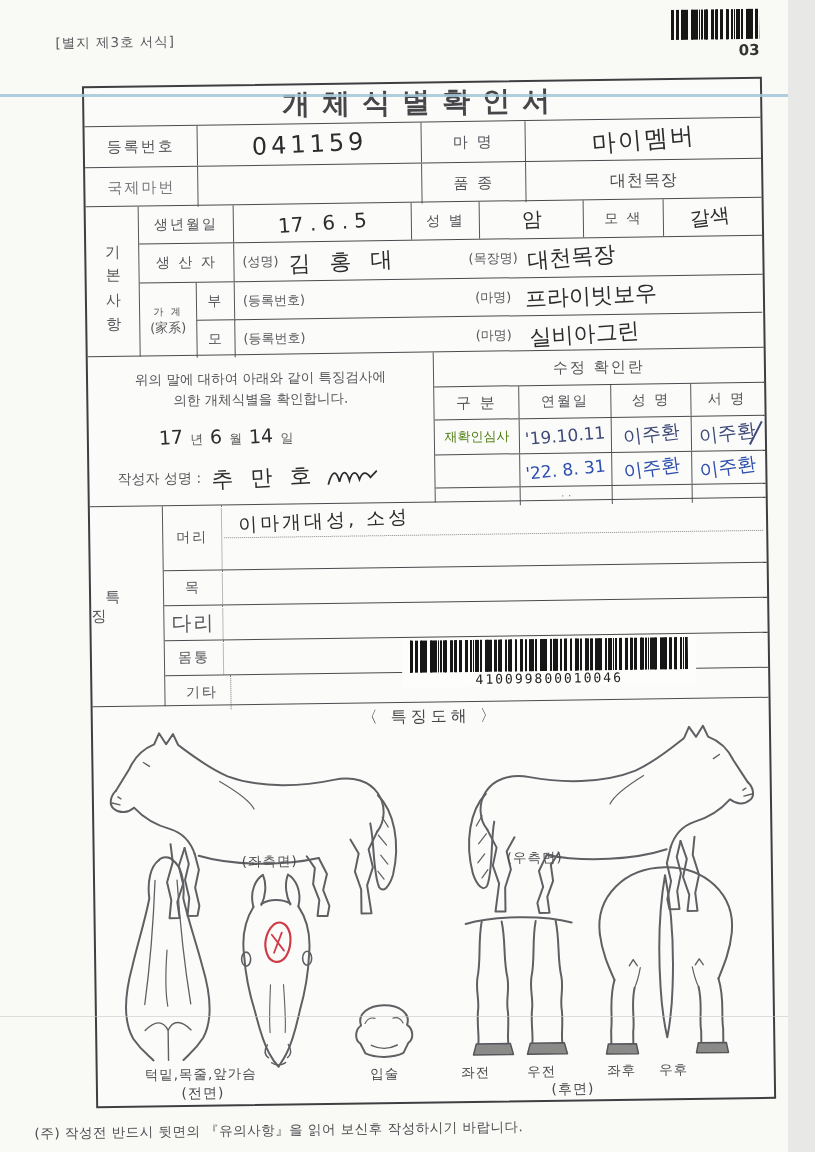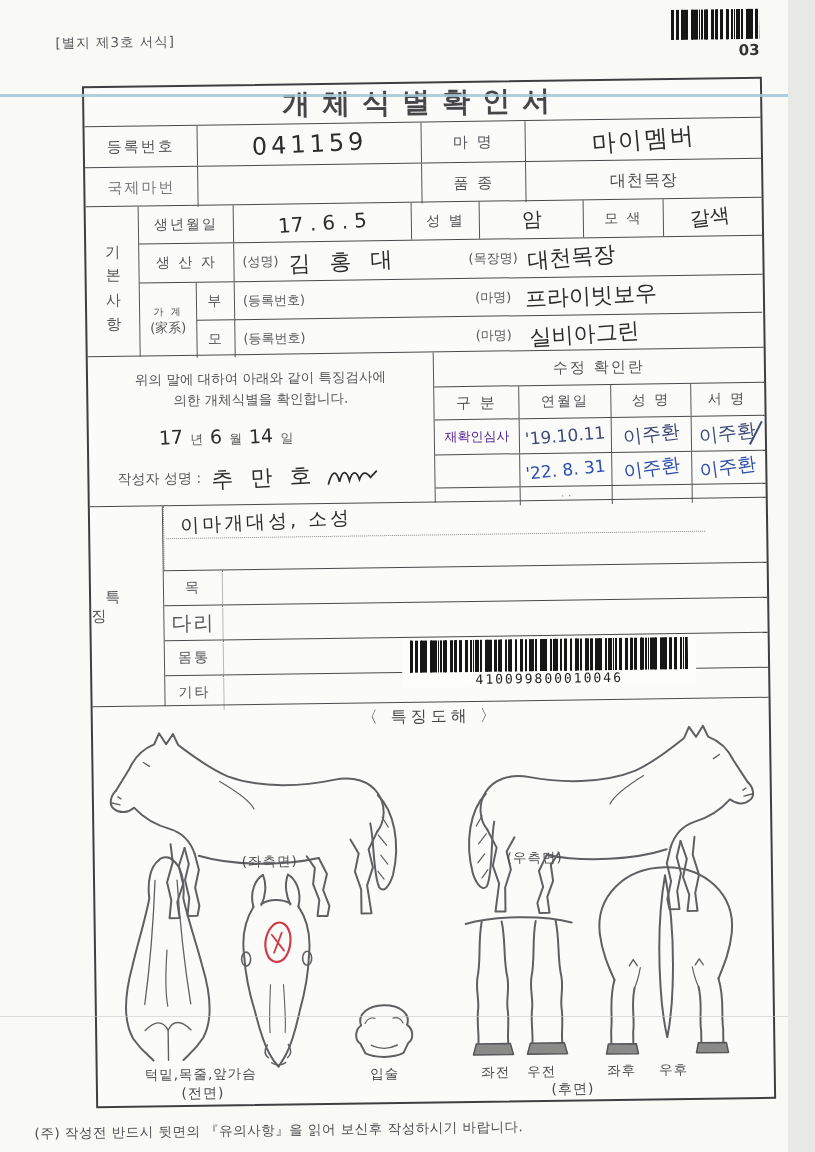--- a/index.html
+++ b/index.html
@@ -192,21 +192,21 @@
                 </div>
            <div class="c bl" style="width:80px;">
                   <span class="lab" style="font-size:14px;">성  명</span>
                 </div>
            <div class="c bl" style="width:72px;">
                   <span class="lab" style="font-size:14px;">서  명</span>
                 </div>
          </div>
          <div class="r bt" style="height:34px;">
            <div class="c" style="width:84px;">
-                  <span style="font-size:13px;color:#4c1d95;">재확인심사</span>
+                  <span style="font-size:13px;color:#4d7c0f;">재확인심사</span>
                 </div>
            <div class="c bl" style="width:92px;">
                   <span class="hw hw-navy" style="font-size:17px;transform:rotate(-4deg);">'19.10.11</span>
                 </div>
            <div class="c bl" style="width:80px;">
                   <span class="hw hw-navy" style="font-size:19px;transform:rotate(-6deg);">이주환</span>
                 </div>
            <div class="c bl" style="width:72px;">
                   <span class="hw hw-navy" style="font-size:19px;transform:rotate(-6deg);">이주환</span>
                   <span class="flourish"></span>
@@ -244,20 +244,23 @@
      </div>
    </div>
 
    <div class="sec bt" style="top:418px;height:200px;">
      <div class="r">
        <div class="c" style="width:72px;">
               <span class="lab" style="font-size:15px;letter-spacing:14px;text-indent:14px;">특    징</span>
             </div>
        <div class="bl" style="width:602.6px;position:relative;">
          <div class="r" style="height:64px;">
+           <div class="c" style="width:58px;">
+                  <span class="lab" style="font-size:14px;">머리</span>
+                </div>
            <div class="dotv" style="width:543px;position:relative;">
              <span class="hw" style="position:absolute;left:16px;top:4px;font-size:19px;letter-spacing:3px;">이마개대성,  소성</span>
              <span class="dotline" style="top:32px;"></span>
            </div>
          </div>
          <div class="r bt" style="height:34px;">
            <div class="c" style="width:58px;">
                   <span class="lab" style="font-size:14px;">목</span>
                 </div>
            <div class="dotv" style="width:543px;"><span></span></div>
@@ -268,21 +271,21 @@
                 </div>
            <div class="dotv" style="width:543px;"><span></span></div>
          </div>
          <div class="r bt" style="height:34px;">
            <div class="c" style="width:58px;">
                   <span class="lab" style="font-size:14px;">몸통</span>
                 </div>
            <div class="dotv" style="width:543px;"><span></span></div>
          </div>
          <div class="r bt" style="height:34px;">
-           <div class="c" style="width:58px;">
+           <div class="c" style="width:58px;margin-left:8px;">
                   <span class="lab" style="font-size:14px;">기타</span>
                 </div>
            <div class="dotv" style="width:543px;"><span></span></div>
          </div>
        </div>
      </div>
      <div class="abs" style="left:310px;top:136px;width:286px;background:#fdfdfb;padding:2px 4px 0 4px;z-index:3;">
        <div class="barcode" style="width:278px;height:32px;margin:0 auto;"></div>
        <div style="text-align:center;font-family:'DejaVu Sans Mono',monospace;font-size:13px;letter-spacing:2px;color:#222;">410099800010046</div>
      </div>
@@ -377,21 +380,21 @@
            <path d="M38,10 C42,30 39,48 43,66 C45,80 41,88 43,100 C44,114 42,124 43,132"></path>
            <path d="M11,132 L45,132 L48,143 L8,143 Z" fill="#8a8a88" stroke="#55555a" stroke-width="1.5"></path>
          </g>
          <g transform="translate(54,0)">
            <path d="M18,10 C14,30 17,48 13,66 C11,80 15,88 13,100 C12,114 14,124 13,132"></path>
            <path d="M38,10 C42,30 39,48 43,66 C45,80 41,88 43,100 C44,114 42,124 43,132"></path>
            <path d="M11,132 L45,132 L48,143 L8,143 Z" fill="#8a8a88" stroke="#55555a" stroke-width="1.5"></path>
          </g>
        </g>
      </svg>
-     <div class="dlab" style="left:380px;top:362px;width:36px;">좌전</div>
+     <div class="dlab" style="left:360px;top:362px;width:36px;">좌전</div>
      <div class="dlab" style="left:426px;top:362px;width:36px;">우전</div>
 
      <svg class="diagram" style="left:478px;top:148px;" width="185" height="215" viewBox="0 0 185 215">
        <g stroke="#606064" stroke-width="2" fill="none" stroke-linecap="round" stroke-linejoin="round">
          <path d="M26,86 C22,48 52,20 92,20 C132,20 162,48 158,86 C156,104 150,118 144,132"></path>
          <path d="M26,86 C28,104 34,118 40,132"></path>
          <path d="M40,132 C34,152 38,168 36,182 L36,196"></path>
          <path d="M60,140 C56,158 60,172 58,184 L58,196"></path>
          <path d="M33,196 L61,196 L63,206 L31,206 Z" fill="#8a8a88" stroke="#55555a" stroke-width="1.5"></path>
          <path d="M144,132 C150,152 146,168 148,182 L148,196"></path>

